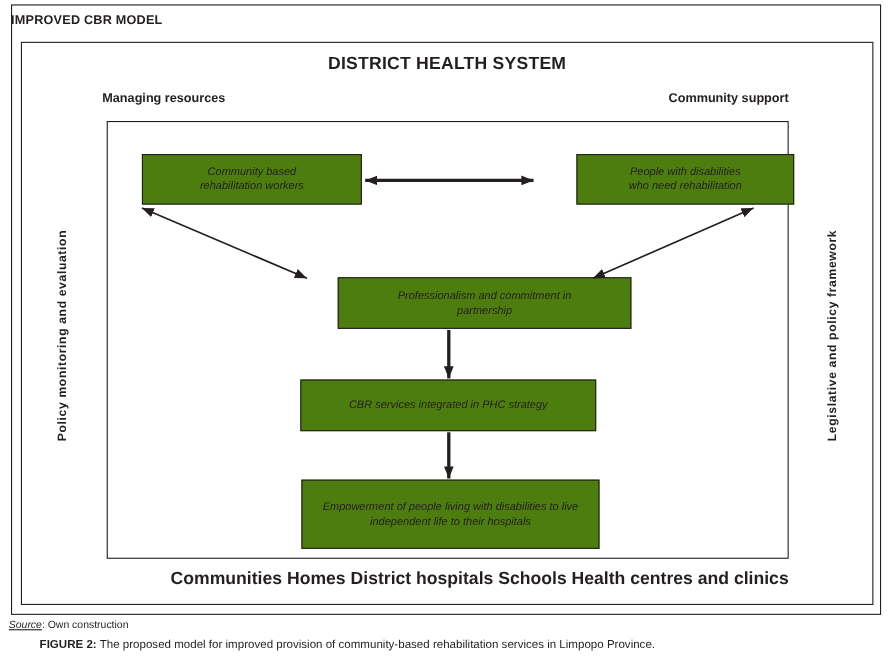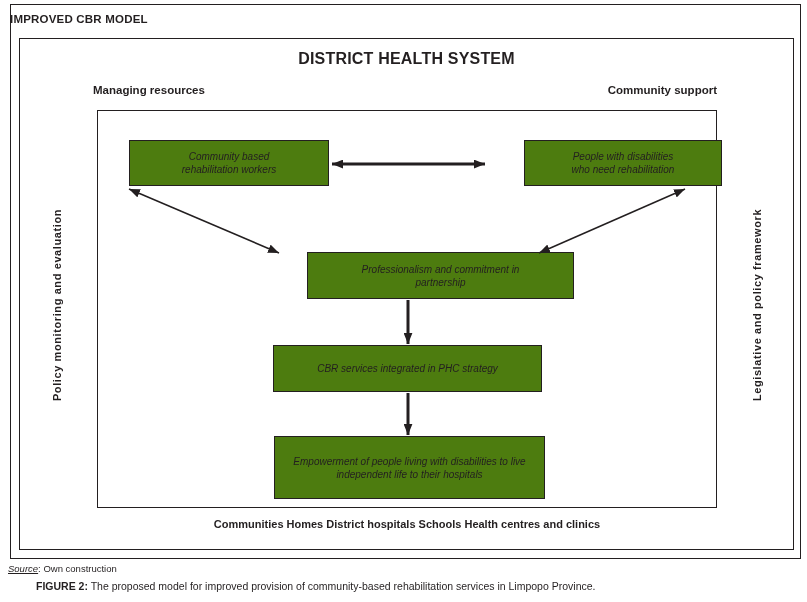--- a/index.html
+++ b/index.html
@@ -60,23 +60,23 @@
     flex-direction: column;
     align-items: center;
     justify-content: center;
     text-align: center;
     font-size: 10px;
     line-height: 13px;
   }
 
   .bottom-label {
     left: 97px; top: 518px; width: 620px;
-    text-align: center;
+    text-align: right;
     font-weight: bold;
-    font-size: 11px;
+    font-size: 16px;
   }
 
   .source-line {
     left: 8px; top: 563px;
     font-size: 9.5px;
   }
   .source-line .src-label { font-style: italic; text-decoration: underline; }
 
   .figure-caption {
     left: 8px; top: 580px;

